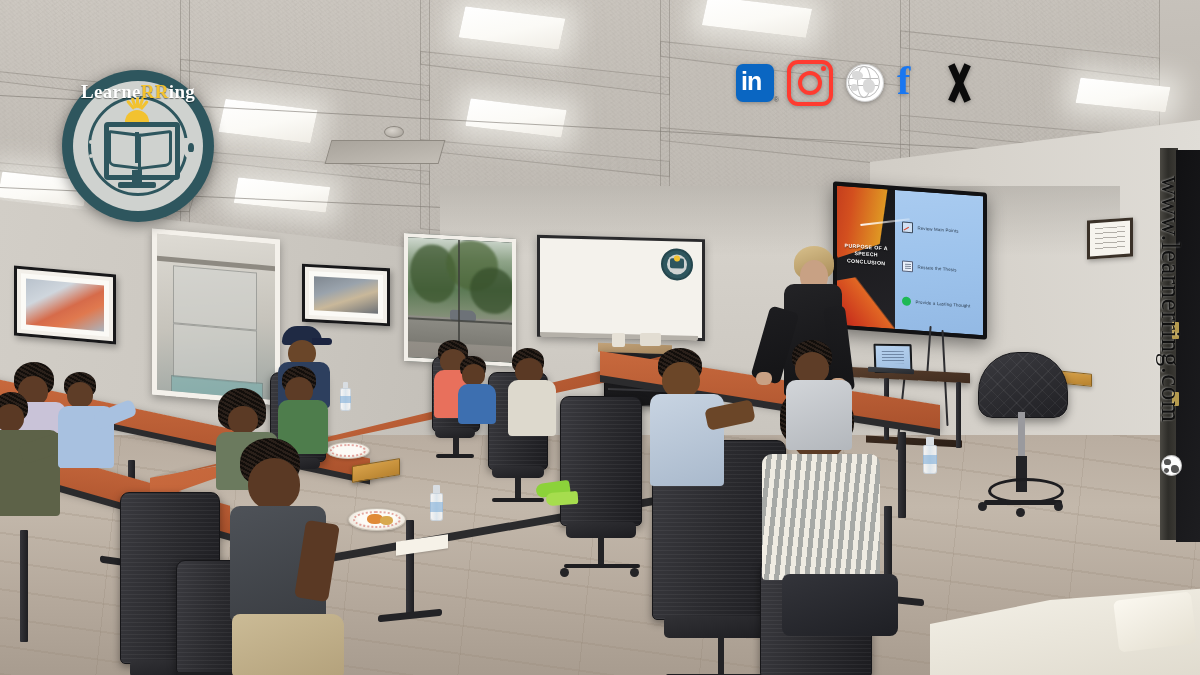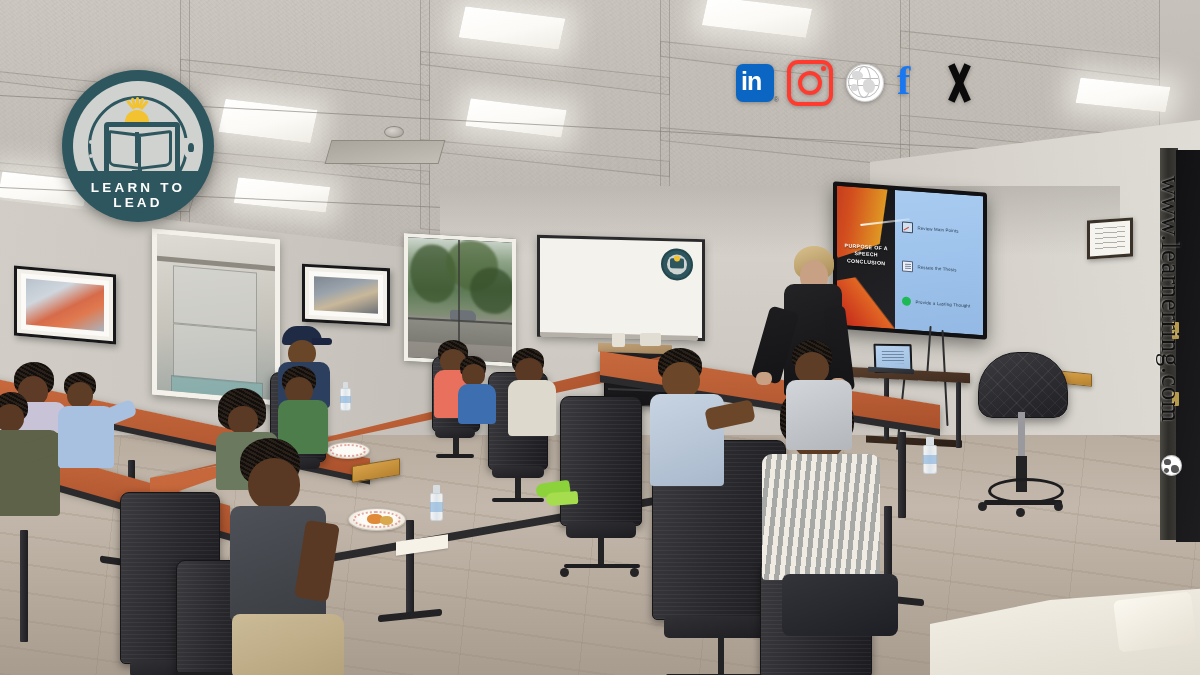--- a/index.html
+++ b/index.html
@@ -709,43 +709,43 @@
   <div class="door-hw" style="left:1172px;top:392px;width:7px;height:14px;"></div>
 
   <div class="dropcloth" style="left:930px;top:588px;width:280px;height:100px;
               clip-path:polygon(0 36px,120px 12px,280px 0,280px 100px,0 100px);"></div>
   <div class="dc-fold" style="left:1116px;top:596px;width:78px;height:52px;transform:rotate(-7deg);"></div>
 
   <div class="logo-badge" style="left:62px;top:70px;">
     <div class="lb-outer"></div>
     <div class="lb-inner"></div>
     <div class="lb-inner2"></div>
+    <div class="lb-wordmark">
+      <span class="w1">Learne</span><span class="w2">RR</span><span class="w3">ing</span>
+    </div>
     <div class="lb-ray" style="transform:rotate(-40deg);"></div>
     <div class="lb-ray" style="transform:rotate(-20deg);"></div>
     <div class="lb-ray" style="transform:rotate(0deg);"></div>
     <div class="lb-ray" style="transform:rotate(20deg);"></div>
     <div class="lb-ray" style="transform:rotate(40deg);"></div>
     <div class="lb-sun"></div>
     <div class="lb-monitor"></div>
     <div class="lb-bookL"></div>
     <div class="lb-bookR"></div>
     <div class="lb-spine"></div>
     <div class="lb-stand"></div>
     <div class="lb-foot"></div>
     <div class="lb-node">
       <i style="left:0;top:7px;"></i>
         <i style="left:10px;top:0;"></i>
         <i style="left:10px;top:14px;"></i>
       <b style="left:3px;top:4px;height:6px;transform:rotate(-38deg);"></b>
       <b style="left:3px;top:10px;height:6px;transform:rotate(38deg);"></b>
     </div>
     <div class="lb-shield"></div>
-    <div class="lb-ribbon">
-      <span>LEARN TO LEAD</span>
-    </div>
   </div>
 
   <div class="social-bar" style="left:736px;top:60px;">
     <div class="soc soc-li">
       <span class="lin">in</span>
       <span class="reg">®</span>
     </div>
     <div class="soc soc-ig">
       <span class="lens"></span>
         <span class="dot"></span>

